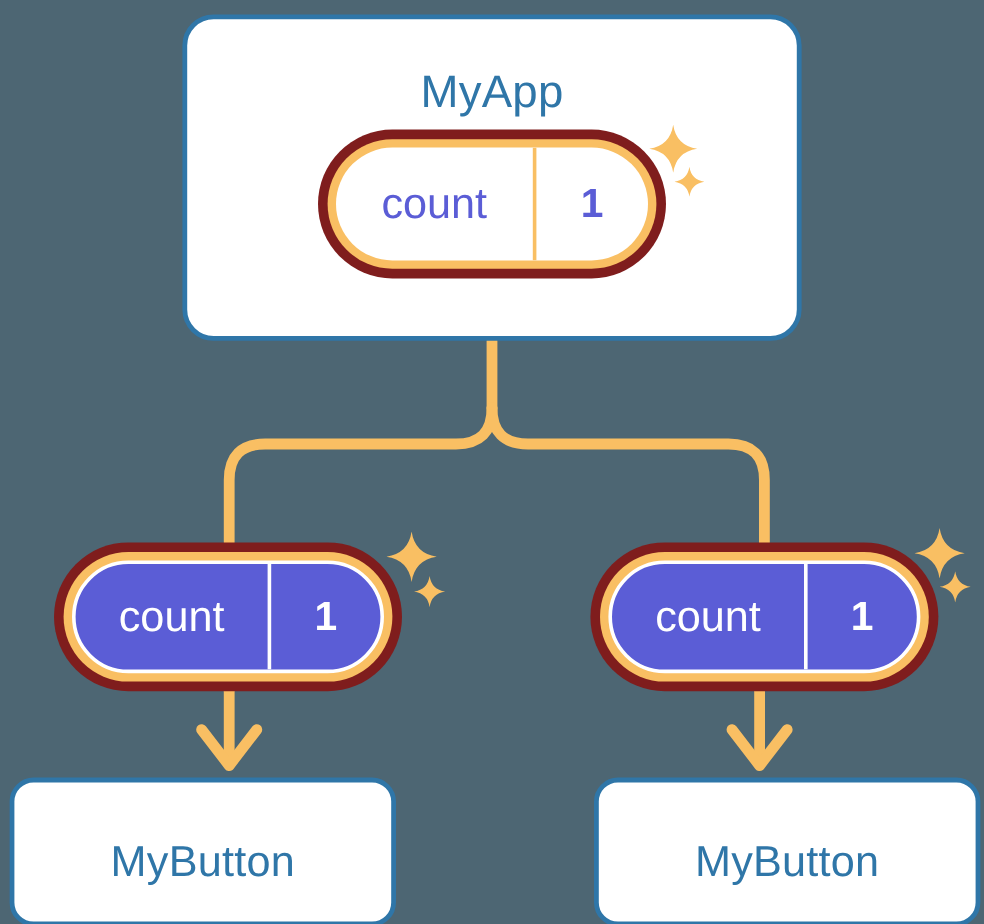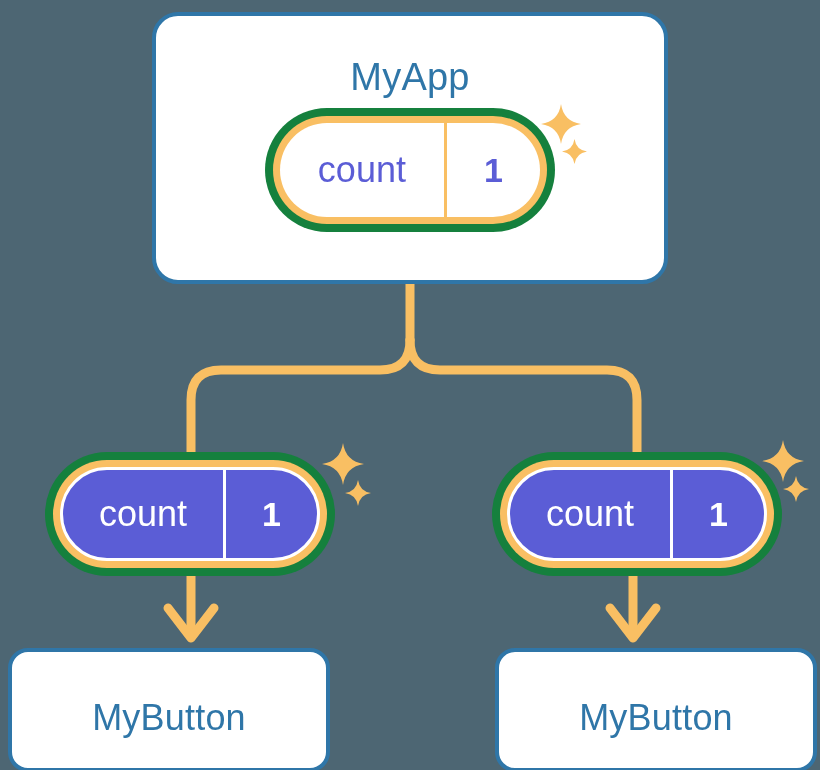--- a/index.html
+++ b/index.html
@@ -73,21 +73,21 @@
   
   .pill {
     position: absolute;
     box-sizing: border-box;
     border-radius: 999px;
     display: flex;
     align-items: stretch;
   }
   
   .pill-outer {
-    background: #15803d;
+    background: #7f1d1d;
     padding: 8px;
   }
   
   .pill-ring {
     flex: 1;
     background: #f9bf63;
     border-radius: 999px;
     padding: 7px;
     display: flex;
   }

